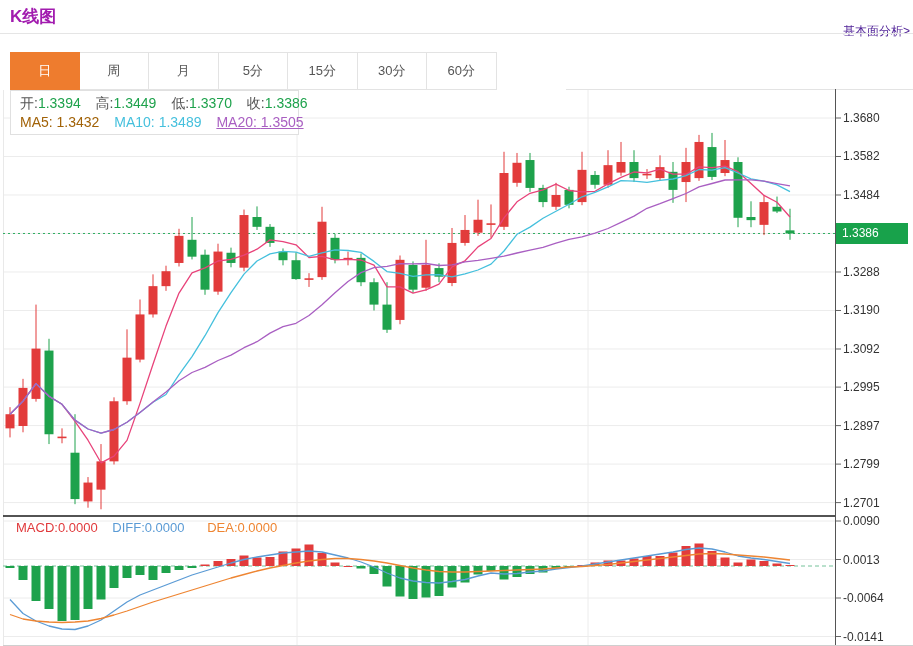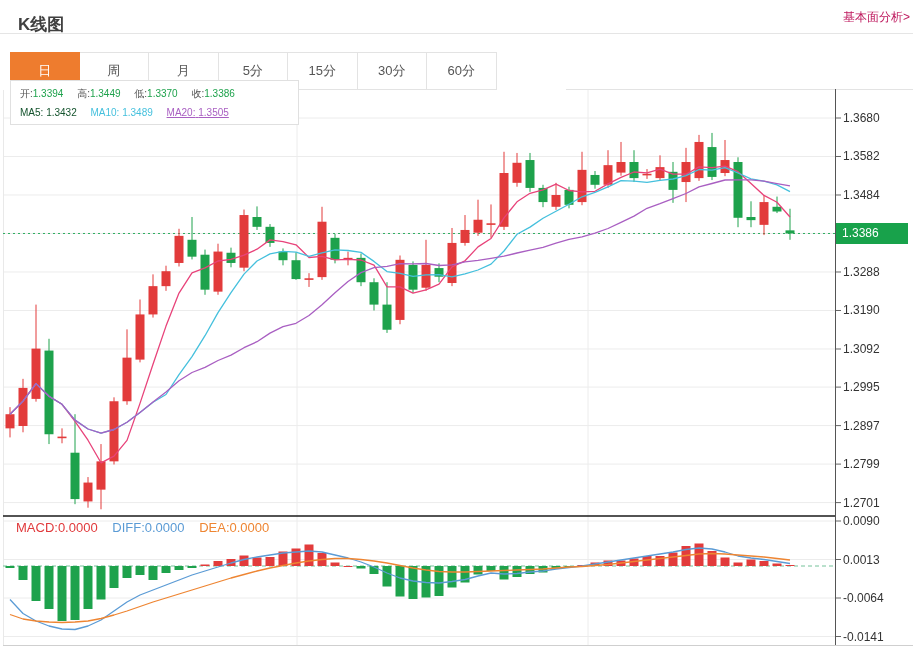--- a/index.html
+++ b/index.html
@@ -1,41 +1,41 @@
 <!DOCTYPE html>
 <html><head>
 <meta charset="utf-8">
 <style>
   html,body{margin:0;padding:0;background:#fff;}
   .page{position:relative;width:913px;height:646px;background:#fff;overflow:hidden;
         font-family:"Liberation Sans","DejaVu Sans",sans-serif;}
-  .page-title{position:absolute;left:10px;top:5px;margin:8px;font-size:17px;font-weight:bold;color:#404040;}
-  .fund-link{position:absolute;right:3px;top:9px;font-size:12px;color:#be185d;text-decoration:none;cursor:pointer;}
+  .page-title{position:absolute;left:10px;top:5px;margin:0;font-size:17px;font-weight:bold;color:#a21caf;}
+  .fund-link{position:absolute;right:3px;top:23px;font-size:12px;color:#4c1d95;text-decoration:none;cursor:pointer;}
   .divider{position:absolute;left:0;top:33px;width:913px;height:1px;background:#e5e5e5;}
   .tabs{position:absolute;left:10px;top:52px;display:flex;height:38px;z-index:2;}
   .tab{width:69.5px;box-sizing:border-box;display:flex;align-items:center;justify-content:center;
        font-size:13px;color:#555;background:#fff;cursor:pointer;
        border-top:1px solid #e3e3e3;border-right:1px solid #e3e3e3;border-bottom:1px solid #e3e3e3;}
   .tab:first-child{border-left:1px solid #e3e3e3;}
   .tab.active{background:#ee7c2e;border-color:#ee7c2e;color:#fff;}
   .tabstrip-line{position:absolute;left:566px;top:89px;width:347px;height:1px;background:#e3e3e3;}
   .chart-svg{position:absolute;left:0;top:0;width:913px;height:646px;}
-  .ohlc-box{position:absolute;left:10px;top:80px;width:289px;height:45px;background:#fff;
-            border:1px solid #e0e0e0;box-sizing:border-box;padding:3px 0 0 9px;z-index:3;font-size:10px;}
+  .ohlc-box{position:absolute;left:10px;top:90px;width:289px;height:45px;background:#fff;
+            border:1px solid #e0e0e0;box-sizing:border-box;padding:3px 0 0 9px;z-index:3;font-size:14px;}
   .ohlc-row{line-height:19px;white-space:nowrap;}
   .pair{margin-right:11px;}
   .lbl{color:#555;}
   .c-up{color:#1ea24c;}
-  .c-ma5{color:#14532d;}
+  .c-ma5{color:#a16207;}
   .c-ma10{color:#45c0dd;}
   .c-ma20{color:#a95fc2;text-decoration:underline;}
   .macd-legend{position:absolute;left:16px;top:520px;z-index:3;font-size:13px;white-space:nowrap;}
   .c-macd{color:#e0393b;}
   .c-diff{color:#5b9bd5;}
-  .c-dea{color:#ee8532;}
+  .c-dea{color:#ee8532;margin-left:8px;}
   .price-badge{position:absolute;left:836px;top:223px;width:72px;height:21px;background:#18a24b;
                color:#fff;font-size:12px;line-height:21px;padding-left:6px;box-sizing:border-box;z-index:3;}
 </style>
 </head>
 <body>
 
 <div class="page">
 
   <h1 class="page-title">K线图</h1>
   <a class="fund-link">基本面分析&gt;</a>

